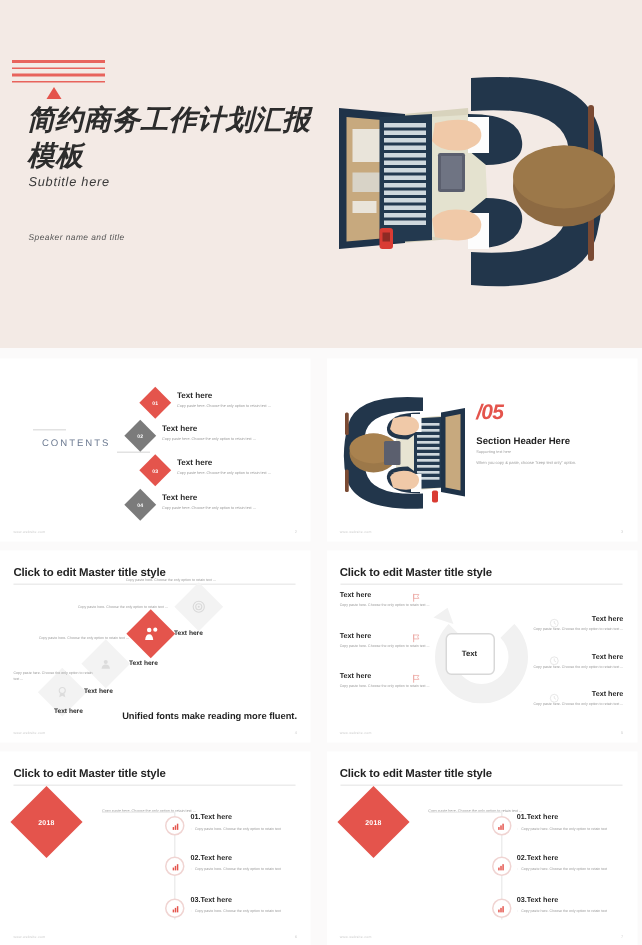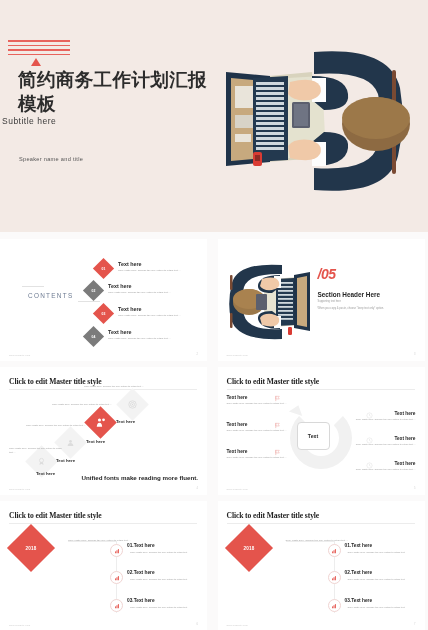--- a/index.html
+++ b/index.html
@@ -10,37 +10,38 @@
     overflow: hidden;
   }
   .page { position: relative; width: 428px; height: 630px; background: #fbfafa; }
 
   
   .hero {
     position: relative;
     width: 428px; height: 232px;
     background: #f3eae5;
     overflow: hidden;
+    font-style: italic;
   }
   .hero-rules { position: absolute; left: 8px; top: 40px; width: 62px; }
   .hero-rules i { display: block; height: 1.5px; background: #e8635c; margin-bottom: 3px; }
   .hero-tri {
     position: absolute; left: 31px; top: 58px;
     width: 0; height: 0;
     border-left: 5px solid transparent;
     border-right: 5px solid transparent;
     border-bottom: 8px solid #e4544c;
   }
   .hero-title {
     position: absolute; left: 18px; top: 68px; width: 190px;
     font-size: 18.5px; font-weight: bold; color: #2c2c2c;
     line-height: 1.28; letter-spacing: .4px;
   }
   .hero-sub {
-    position: absolute; left: 2px; top: 116px;
+    position: absolute; left: 19px; top: 116px;
     font-size: 8.5px; color: #3a3a3a; letter-spacing: .5px;
   }
   .hero-speaker {
     position: absolute; left: 19px; top: 156px;
     font-size: 5.6px; color: #555; letter-spacing: .3px;
   }
 
   
   .illus { position: absolute; }
   .illus-cover { right: 2px; top: 32px; width: 232px; height: 178px; }
@@ -59,21 +60,20 @@
     background: #ffffff;
     overflow: hidden;
   }
   .slide.row2 { height: 128px; }
   .slide.row3 { height: 130px; }
 
   .s-title {
     position: absolute; left: 9px; top: 10px;
     font-size: 7.6px; font-weight: bold; color: #232323;
     letter-spacing: -.1px;
-    font-family: Liberation Serif, serif;
   }
   .s-rule { position: absolute; left: 9px; top: 22px; width: 188px; height: .5px; background: #ececec; }
   .s-foot {
     position: absolute; left: 9px; bottom: 5px;
     font-size: 2.3px; color: #c9c9c9; letter-spacing: .2px;
   }
   .s-page {
     position: absolute; right: 9px; bottom: 5px;
     font-size: 2.6px; color: #cfcfcf;
   }

